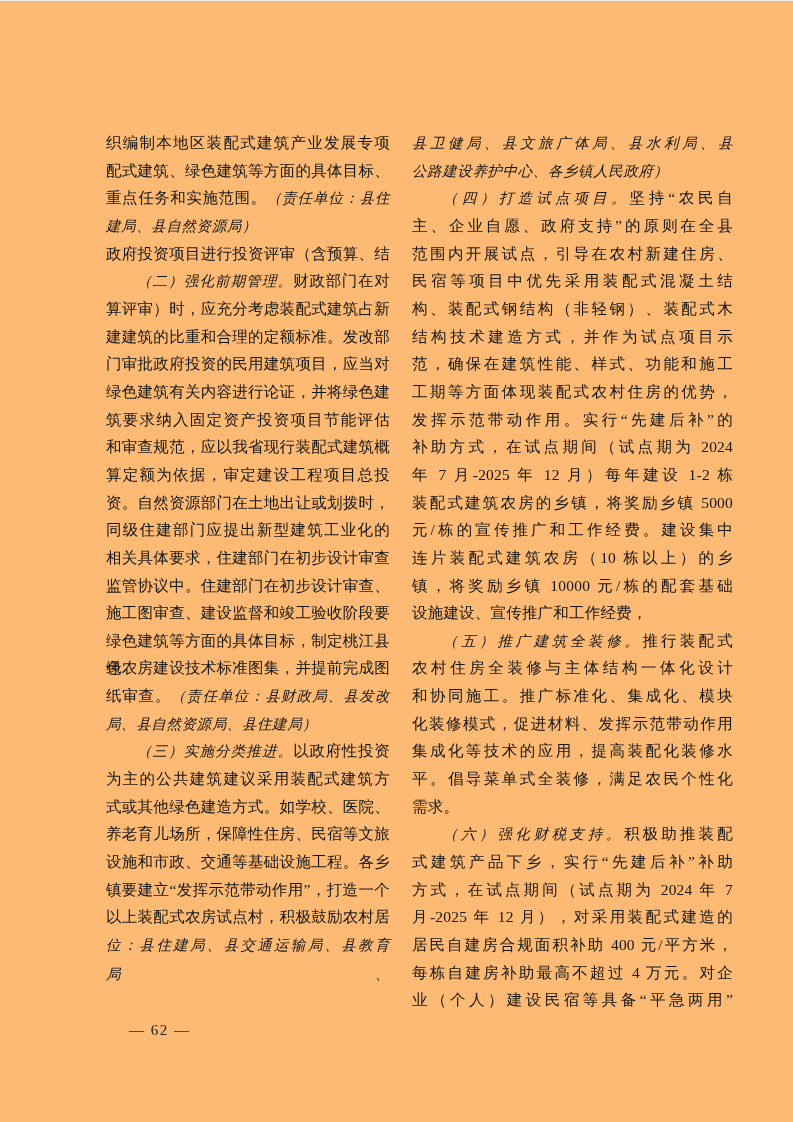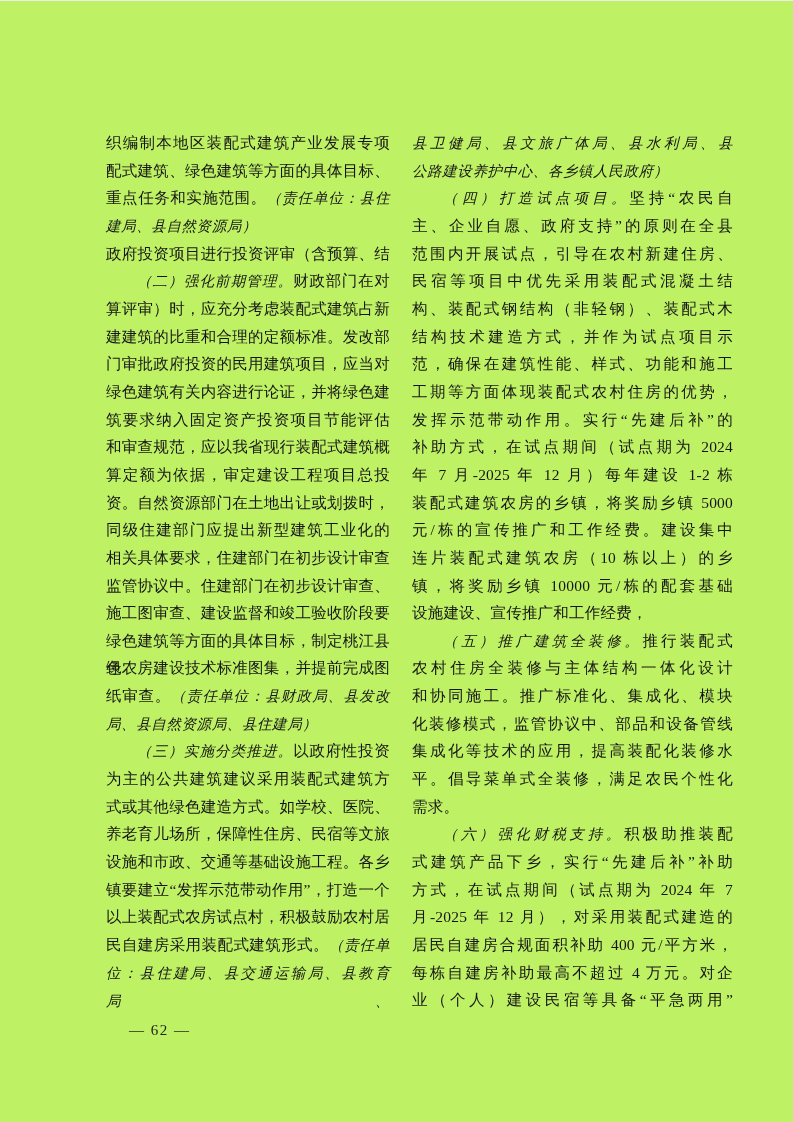--- a/index.html
+++ b/index.html
@@ -1,19 +1,19 @@
 <!DOCTYPE html>
 <html><head>
 <meta charset="utf-8">
 <style>
   html,body{margin:0;padding:0;background:#ffffff;}
   .page{
     position:relative;
     width:793px;height:1122px;
-    background:#bef264;
+    background:#fdba74;
     border-top:1px solid #ececec;
     font-family:"Liberation Serif","DejaVu Serif",serif;
     color:#161616;
     overflow:hidden;
   }
   .col{position:absolute;top:128px;}
   .col-left{left:106px;width:284px;}
   .col-right{left:412px;width:321px;}
   .line{
     height:27.66px;
@@ -69,21 +69,20 @@
       <div class="line"><span class="seg">色农房建设技术标准图集，并提前完成图</span></div>
       <div class="line"><span class="seg">纸审查。</span><span class="kai">（责任单位：县财政局、县发改</span></div>
       <div class="line end"><span class="kai">局、县自然资源局、县住建局）</span></div>
       <div class="line ind"><span class="kai">（三）实施分类推进。</span><span class="seg">以政府性投资</span></div>
       <div class="line"><span class="seg">为主的公共建筑建议采用装配式建筑方</span></div>
       <div class="line"><span class="seg">式或其他绿色建造方式。如学校、医院、</span></div>
       <div class="line"><span class="seg">养老育儿场所，保障性住房、民宿等文旅</span></div>
       <div class="line"><span class="seg">设施和市政、交通等基础设施工程。各乡</span></div>
       <div class="line"><span class="seg">镇要建立“发挥示范带动作用”，打造一个</span></div>
       <div class="line"><span class="seg">以上装配式农房试点村，积极鼓励农村居</span></div>
-      <div class="line"><span class="seg">民自建房采用装配式建筑形式。</span><span class="kai">（责任单</span></div>
       <div class="line"><span class="kai">位：县住建局、县交通运输局、县教育局、</span></div>
     </div>
   <div class="col col-right">
       <div class="line"><span class="kai">县卫健局、县文旅广体局、县水利局、县</span></div>
       <div class="line end"><span class="kai">公路建设养护中心、各乡镇人民政府）</span></div>
       <div class="line ind"><span class="kai">（四）打造试点项目。</span><span class="seg">坚持“农民自</span></div>
       <div class="line"><span class="seg">主、企业自愿、政府支持”的原则在全县</span></div>
       <div class="line"><span class="seg">范围内开展试点，引导在农村新建住房、</span></div>
       <div class="line"><span class="seg">民宿等项目中优先采用装配式混凝土结</span></div>
       <div class="line"><span class="seg">构、装配式钢结构（非轻钢）、装配式木</span></div>
@@ -94,21 +93,21 @@
       <div class="line"><span class="seg">补助方式，在试点期间（试点期为 2024</span></div>
       <div class="line"><span class="seg">年 7 月-2025 年 12 月）每年建设 1-2 栋</span></div>
       <div class="line"><span class="seg">装配式建筑农房的乡镇，将奖励乡镇 5000</span></div>
       <div class="line"><span class="seg">元/栋的宣传推广和工作经费。建设集中</span></div>
       <div class="line"><span class="seg">连片装配式建筑农房（10 栋以上）的乡</span></div>
       <div class="line"><span class="seg">镇，将奖励乡镇 10000 元/栋的配套基础</span></div>
       <div class="line end"><span class="seg">设施建设、宣传推广和工作经费，</span></div>
       <div class="line ind"><span class="kai">（五）推广建筑全装修。</span><span class="seg">推行装配式</span></div>
       <div class="line"><span class="seg">农村住房全装修与主体结构一体化设计</span></div>
       <div class="line"><span class="seg">和协同施工。推广标准化、集成化、模块</span></div>
-      <div class="line"><span class="seg">化装修模式，监管协议中、部品和设备管线</span></div>
+      <div class="line"><span class="seg">化装修模式，促进材料、发挥示范带动作用</span></div>
       <div class="line"><span class="seg">集成化等技术的应用，提高装配化装修水</span></div>
       <div class="line"><span class="seg">平。倡导菜单式全装修，满足农民个性化</span></div>
       <div class="line end"><span class="seg">需求。</span></div>
       <div class="line ind"><span class="kai">（六）强化财税支持。</span><span class="seg">积极助推装配</span></div>
       <div class="line"><span class="seg">式建筑产品下乡，实行“先建后补”补助</span></div>
       <div class="line"><span class="seg">方式，在试点期间（试点期为 2024 年 7</span></div>
       <div class="line"><span class="seg">月-2025 年 12 月），对采用装配式建造的</span></div>
       <div class="line"><span class="seg">居民自建房合规面积补助 400 元/平方米，</span></div>
       <div class="line"><span class="seg">每栋自建房补助最高不超过 4 万元。对企</span></div>
       <div class="line"><span class="seg">业（个人）建设民宿等具备“平急两用”</span></div>

